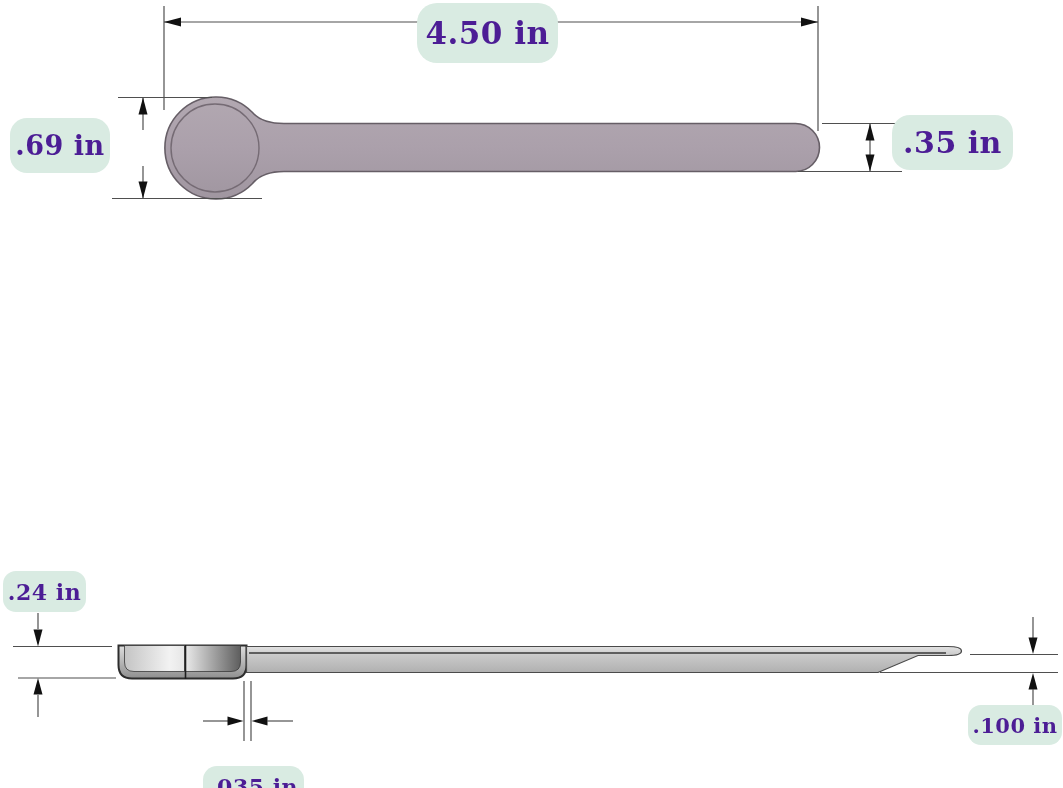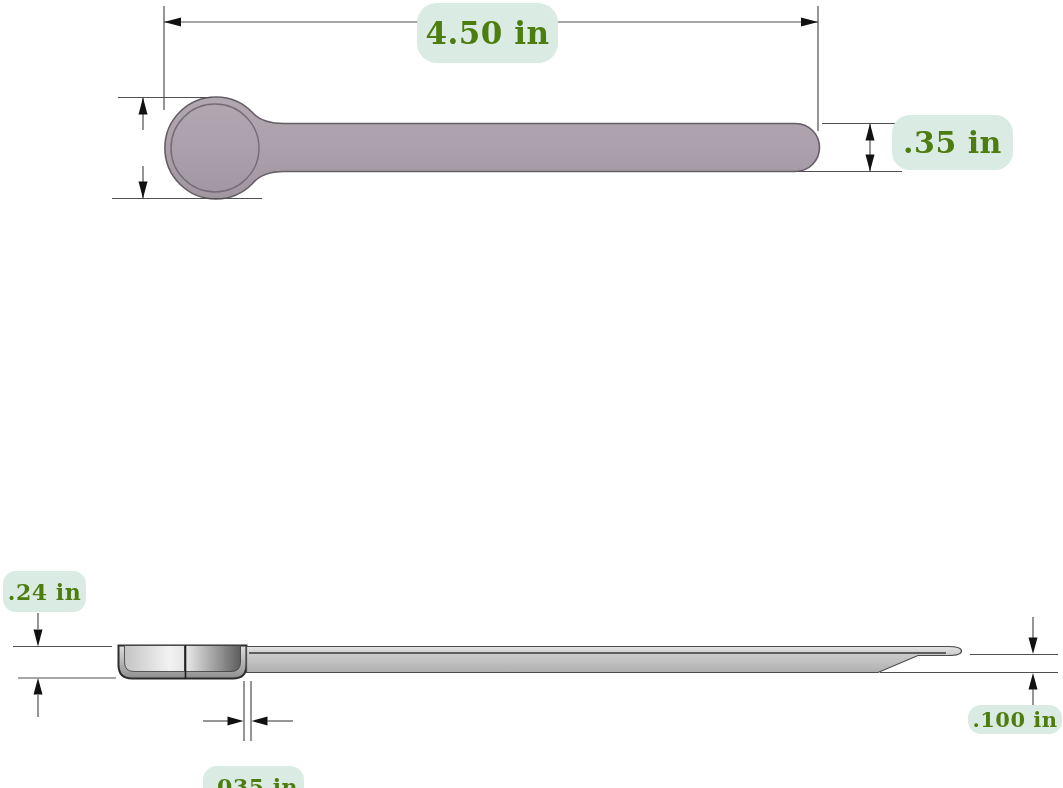--- a/index.html
+++ b/index.html
@@ -11,32 +11,32 @@
     overflow: hidden;
     font-family: "DejaVu Serif", "Liberation Serif", serif;
   }
   .canvas svg { position: absolute; left: 0; top: 0; }
   .pill {
     position: absolute;
     display: flex;
     align-items: center;
     justify-content: center;
     background: #d9ebe2;
-    color: #4d7c0f;
+    color: #4c1d95;
     font-weight: 700;
     letter-spacing: 0.5px;
     white-space: nowrap;
     user-select: none;
   }
   #lbl-overall-length { left: 417px; top: 3px;   width: 141px; height: 60px; font-size: 31px; border-radius: 20px; }
   #lbl-head-diameter  { left: 10px;  top: 118px; width: 100px; height: 55px; font-size: 27px; border-radius: 17px; }
   #lbl-handle-width   { left: 892px; top: 115px; width: 121px; height: 55px; font-size: 30px; border-radius: 18px; }
   #lbl-head-depth     { left: 3px;   top: 571px; width: 83px;  height: 41px; font-size: 22px; border-radius: 13px; text-align: right; }
   #lbl-wall-thickness { left: 203px; top: 742px; width: 101px; height: 41px; font-size: 22px; border-radius: 14px; margin-top: 24px; }
-  #lbl-tip-thickness  { left: 968px; top: 705px; width: 94px;  height: 29px; font-size: 21px; border-radius: 13px; }
+  #lbl-tip-thickness  { left: 968px; top: 705px; width: 94px;  height: 40px; font-size: 21px; border-radius: 13px; }
   .dim-line { stroke: #4f4f4f; stroke-width: 1.2; fill: none; }
   .arrow { fill: #111111; stroke: none; }
 </style>
 </head>
 <body>
 
 <div class="canvas">
 
   <svg width="1063" height="788" viewBox="0 0 1063 788">
     <defs>
@@ -129,18 +129,19 @@
         <line class="dim-line" x1="880" y1="672.5" x2="1058" y2="672.5"></line>
         <line class="dim-line" x1="1033" y1="617" x2="1033" y2="638"></line>
         <polygon class="arrow" points="1033,654 1028.5,637.5 1037.5,637.5"></polygon>
         <polygon class="arrow" points="1033,673 1028.5,689.5 1037.5,689.5"></polygon>
         <line class="dim-line" x1="1033" y1="689" x2="1033" y2="707"></line>
       </g>
     </g>
   </svg>
 
   <div class="pill" id="lbl-overall-length">4.50 in</div>
+  <div class="pill" id="lbl-head-diameter">.69 in</div>
   <div class="pill" id="lbl-handle-width">.35 in</div>
   <div class="pill" id="lbl-head-depth">.24 in</div>
   <div class="pill" id="lbl-wall-thickness">.035 in</div>
   <div class="pill" id="lbl-tip-thickness">.100 in</div>
 
 </div>
 
 </body></html>

